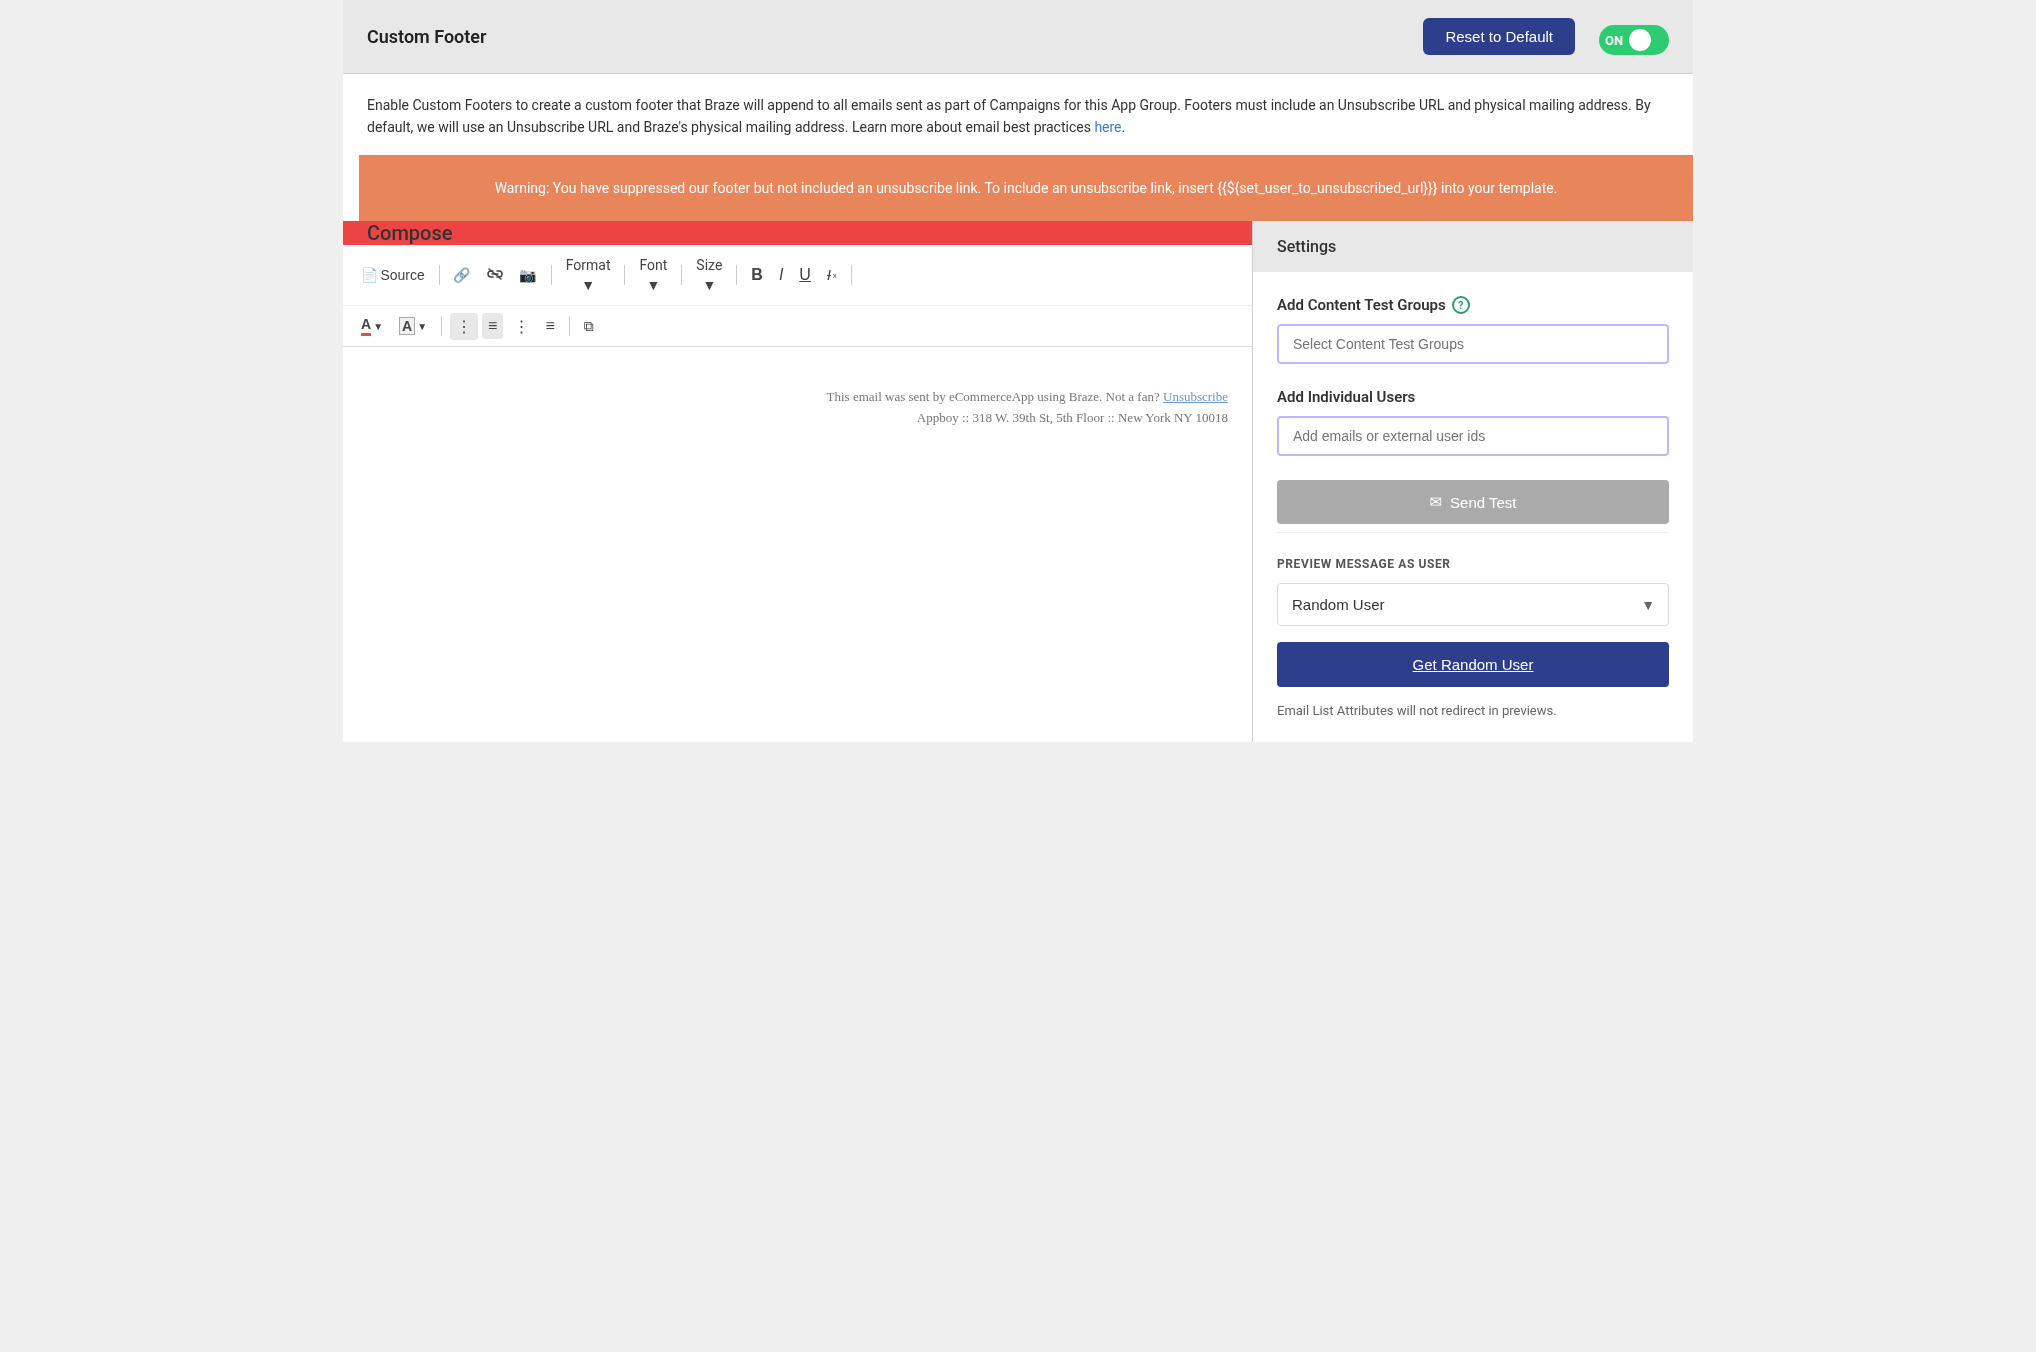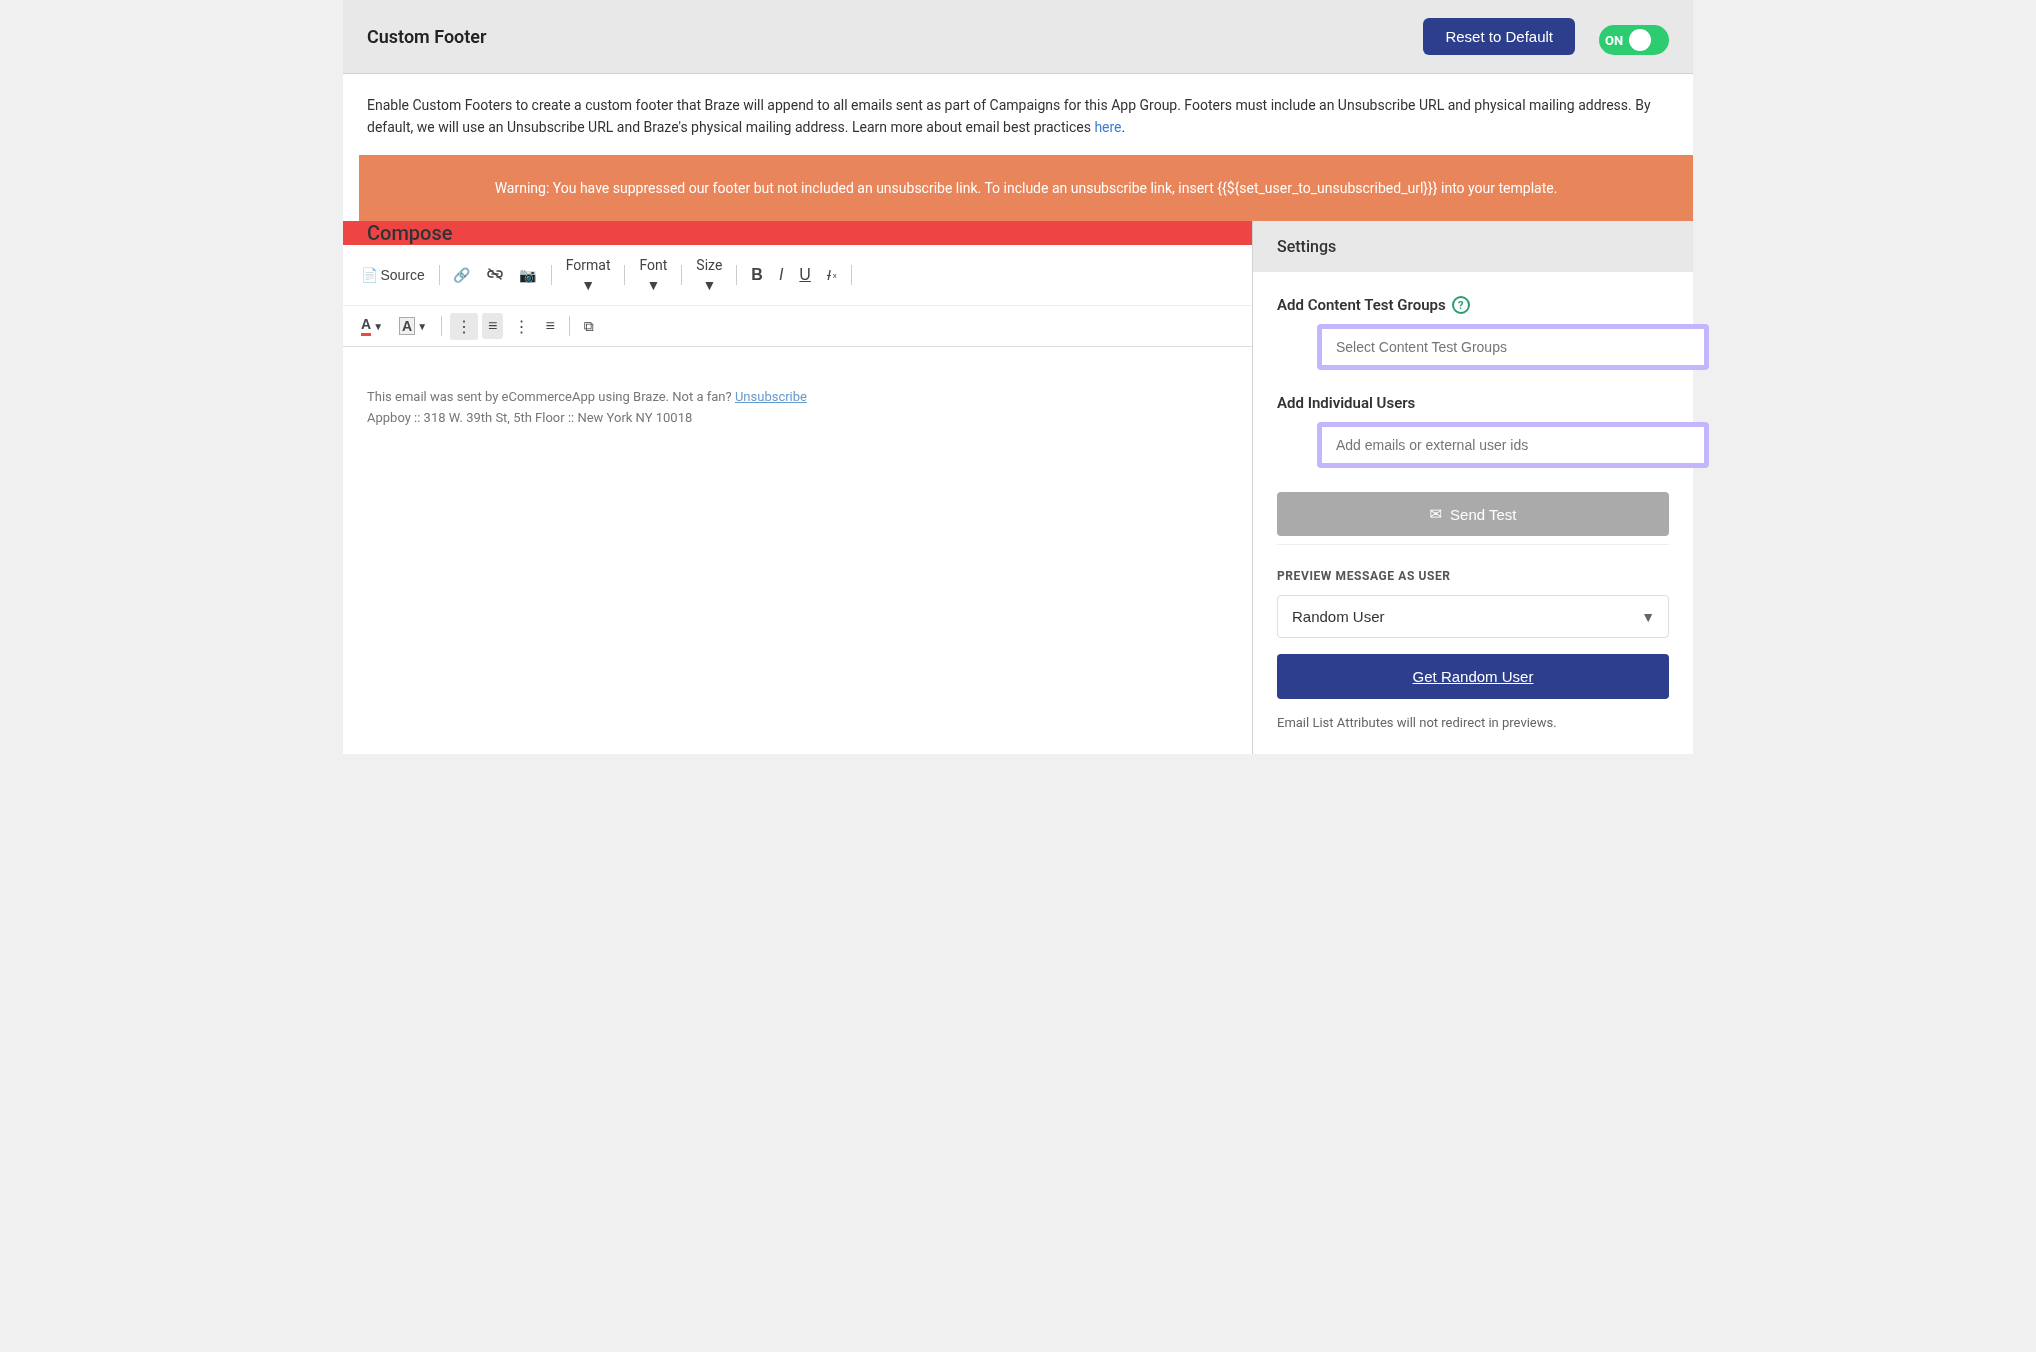--- a/index.html
+++ b/index.html
@@ -175,24 +175,25 @@
     }
 
     .bold-btn { font-weight: 700; font-size: 16px; }
     .italic-btn { font-style: italic; font-size: 16px; }
     .underline-btn { text-decoration: underline; font-size: 16px; }
 
     
     .editor-content {
       padding: 40px 24px;
       min-height: 300px;
-      text-align: left;
+      text-align: right;
       color: #666;
       font-size: 13px;
       line-height: 1.6;
+      font-family: Liberation Serif, serif;
     }
 
     .editor-email-line {
       color: #777;
     }
 
     .editor-unsubscribe-link {
       color: #6699cc;
       text-decoration: underline;
     }
@@ -239,26 +240,25 @@
       display: flex;
       align-items: center;
       justify-content: center;
       cursor: pointer;
       font-weight: 700;
     }
 
     .settings-input {
       width: 100%;
       padding: 10px 14px;
-      border: 5px solid #c4b5fd;
+      border: 2px solid #c4b5fd;
       border-radius: 4px;
       font-size: 14px;
       color: #6d28d9;
       outline: none;
-      margin-left: 40px;
     }
 
     .send-test-btn {
       width: 100%;
       background: #aaa;
       color: #fff;
       border: none;
       border-radius: 4px;
       padding: 13px;
       font-size: 15px;

